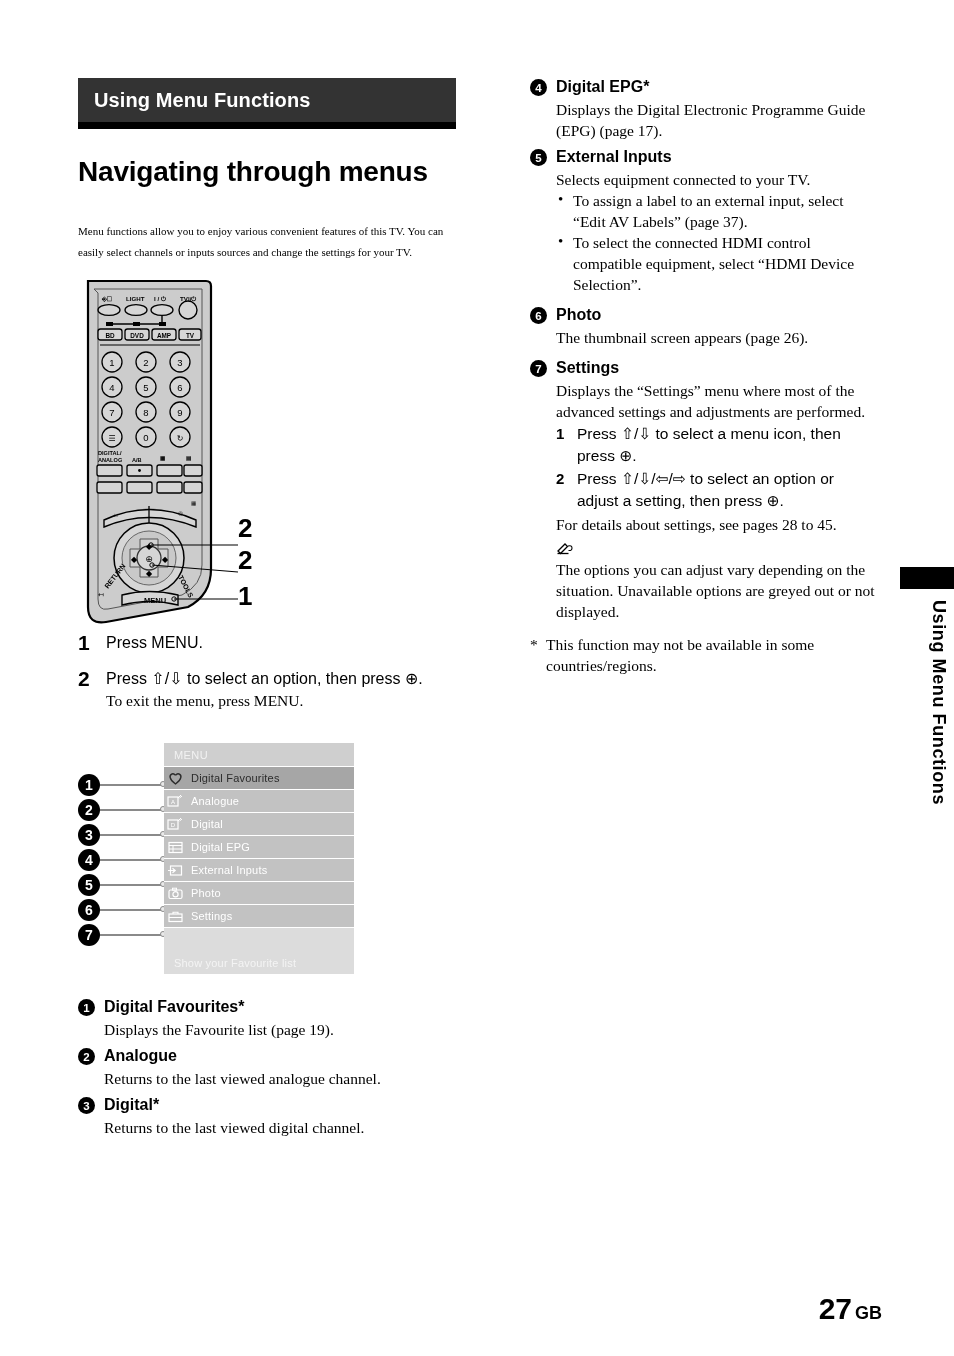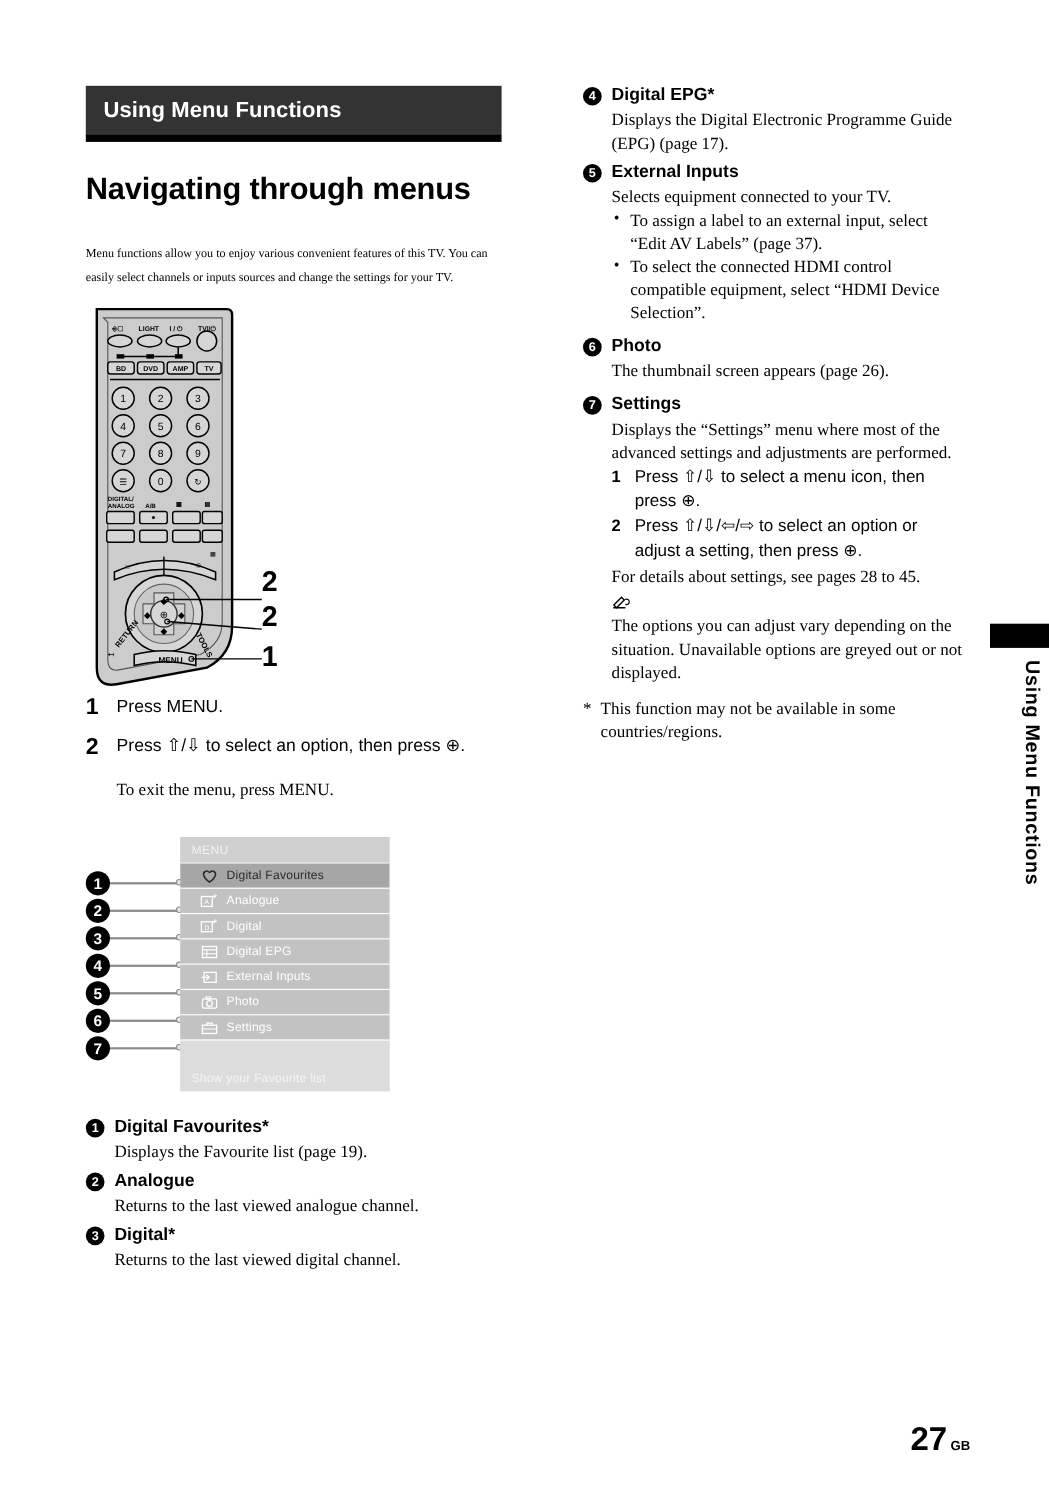--- a/index.html
+++ b/index.html
@@ -71,21 +71,21 @@
   .step-body{
     font-family:"Liberation Sans", sans-serif;
     font-size:16px;
     line-height:23px;
     width:346px;
   }
   .step-sub{
     font-family:"Liberation Serif", serif;
     font-size:15.5px;
     line-height:21px;
-    margin-top:18px;
+    margin-top:0;
   }
 
   
   .menu-shot-wrap{position:relative;margin-top:32px;height:248px;}
   .menu-shot{
     position:absolute;left:86px;top:0;
     width:190px;
     background:#cfcfcf;
     font-family:"Liberation Sans", sans-serif;
   }
@@ -93,21 +93,21 @@
     color:#f2f2f2;font-size:11px;
     padding:6px 0 5px 10px;
     background:#cfcfcf;
     letter-spacing:.4px;
   }
   .menu-row{
     display:flex;align-items:center;
     height:23px;
     background:#c2c2c2;
     border-top:1.5px solid #ffffff;
-    padding-left:16px;
+    padding-left:1px;
     box-sizing:border-box;
   }
   .menu-row.selected{background:#a6a6a6;}
   .menu-row .m-ico{
     width:20px;flex:0 0 20px;
     display:flex;align-items:center;justify-content:center;
   }
   .menu-row .m-lab{
     font-size:11px;color:#ffffff;margin-left:6px;letter-spacing:.2px;
   }
@@ -193,21 +193,21 @@
     white-space:nowrap;
   }
 
   
   .footer{
     position:absolute;right:72px;bottom:30px;
     font-family:"Liberation Sans", sans-serif;
     display:flex;align-items:baseline;
   }
   .footer .pnum{font-weight:bold;font-size:30px;color:#000;}
-  .footer .pcc{font-weight:bold;font-size:12px;margin-left:3px;}
+  .footer .pcc{font-weight:bold;font-size:18px;margin-left:3px;}
 </style>
 </head>
 <body>
 
 <div class="page">
 
   <div class="col-left">
 
     <div class="section-bar">Using Menu Functions</div>
     <div class="section-bar-underline"></div>

